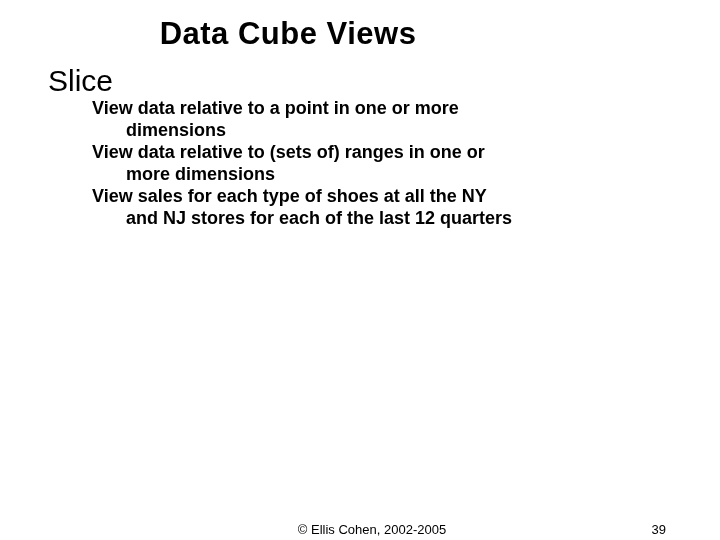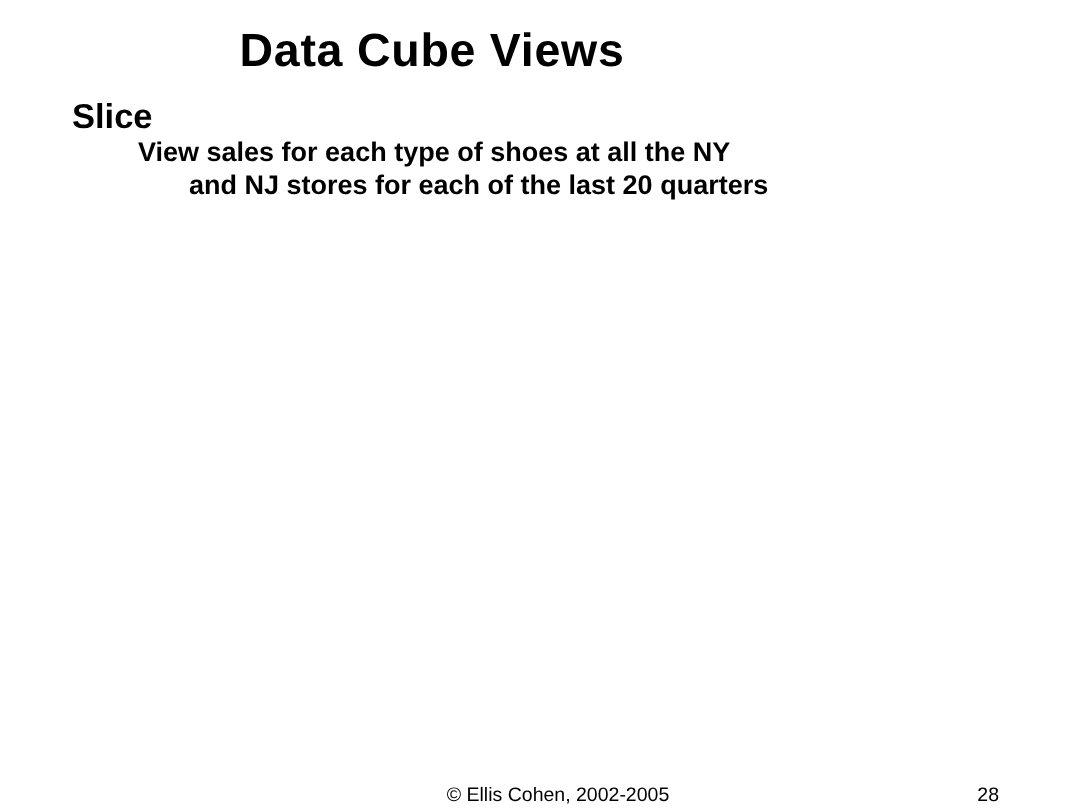--- a/index.html
+++ b/index.html
@@ -19,22 +19,22 @@
     box-sizing: border-box;
   }
   .title {
     text-align: center;
     font-weight: bold;
     font-size: 31px;
     padding-top: 16px;
     letter-spacing: 0.5px;
   }
   .section-heading {
-    font-weight: bold;
-    font-size: 23px;
+    font-weight: normal;
+    font-size: 30px;
     margin-left: 48px;
     margin-top: 12px;
   }
   .item-block {
     margin-left: 92px;
     margin-right: 60px;
   }
   .item {
     font-weight: bold;
     font-size: 18px;
@@ -65,24 +65,26 @@
 </style>
 </head>
 <body>
 
 <div class="slide">
 
   <div class="title">Data Cube Views</div>
 
   <div class="section-heading">Slice</div>
   <div class="item-block">
+    <p class="item">View data relative to a point in one or more dimensions</p>
   </div>
 
   <div class="item-block">
-    <p class="item">View sales for each type of shoes at all the NY and NJ stores for each of the last 20 quarters</p>
+    <p class="item">View data relative to (sets of) ranges in one or more dimensions</p>
+    <p class="item">View sales for each type of shoes at all the NY and NJ stores for each of the last 12 quarters</p>
   </div>
 
   <div class="footer">
     <span class="copyright">© Ellis Cohen, 2002-2005</span>
-    <span class="page-num">28</span>
+    <span class="page-num">39</span>
   </div>
 
 </div>
 
 </body></html>

